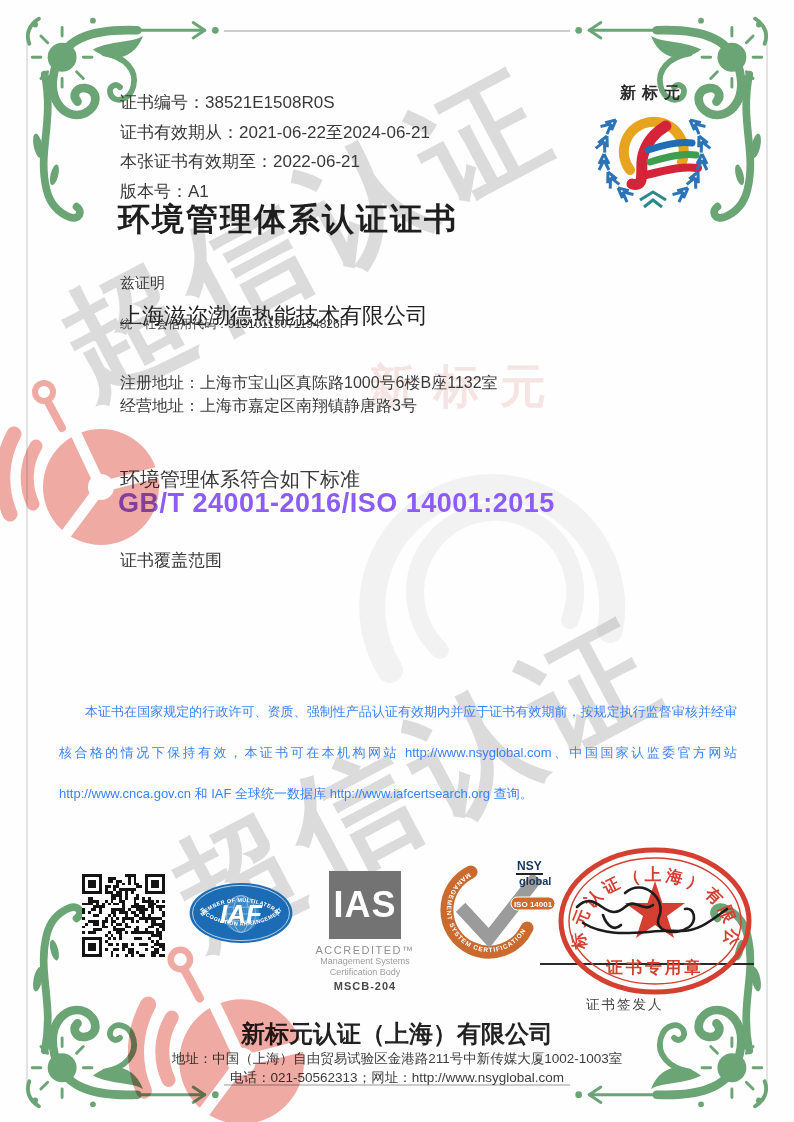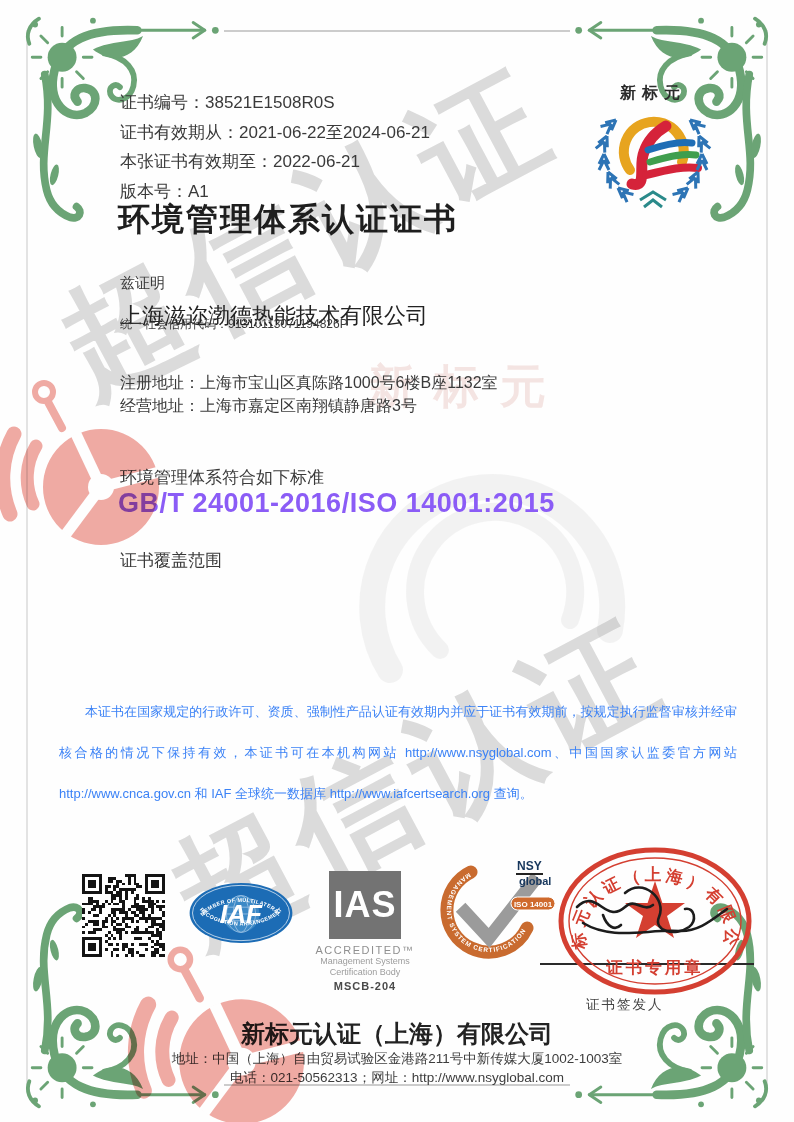--- a/index.html
+++ b/index.html
@@ -30,21 +30,21 @@
   .wm-red.bot{left:118px;top:938px;width:215px;height:215px;}
   .wm-swoosh{position:absolute;left:330px;top:430px;z-index:1;opacity:.09;}
   
   .hdr{left:120px;top:88px;font-size:17px;line-height:29.5px;z-index:2;}
   .title{left:118px;top:198px;font-size:32px;font-weight:700;color:#1e1e1e;letter-spacing:2px;z-index:2;}
   .intro{left:120px;top:274px;font-size:15px;z-index:2;}
   .company{left:120px;top:301px;font-size:22px;color:#222;z-index:2;}
   .credit{left:120px;top:316px;font-size:12px;z-index:2;}
   .addr1{left:120px;top:373px;font-size:16px;z-index:2;}
   .addr2{left:120px;top:396px;font-size:16px;z-index:2;}
-  .stdh{left:120px;top:466px;font-size:17px;z-index:2;}
+  .stdh{left:120px;top:466px;font-size:20px;z-index:2;}
   .stdcode{left:118px;top:488px;font-size:27px;font-weight:700;color:#8b5cf6;letter-spacing:.5px;z-index:2;}
   .scopeh{left:120px;top:549px;font-size:17px;z-index:2;}
   .scope{left:120px;top:577px;font-size:18px;color:#2d2d2d;z-index:2;}
   .notice{left:59px;top:691px;width:678px;font-size:13px;line-height:41px;text-align:justify;
           text-indent:2em;color:#3b82f6;z-index:2;}
   
   .qr{left:82px;top:874px;width:83px;height:83px;z-index:2;}
   .iaf{left:186px;top:881px;width:110px;height:64px;z-index:2;}
   .ias{left:306px;top:871px;width:118px;text-align:center;z-index:2;}
   .ias .sq{width:72px;height:68px;margin:0 auto;background:#737373;display:flex;align-items:center;justify-content:center;}

